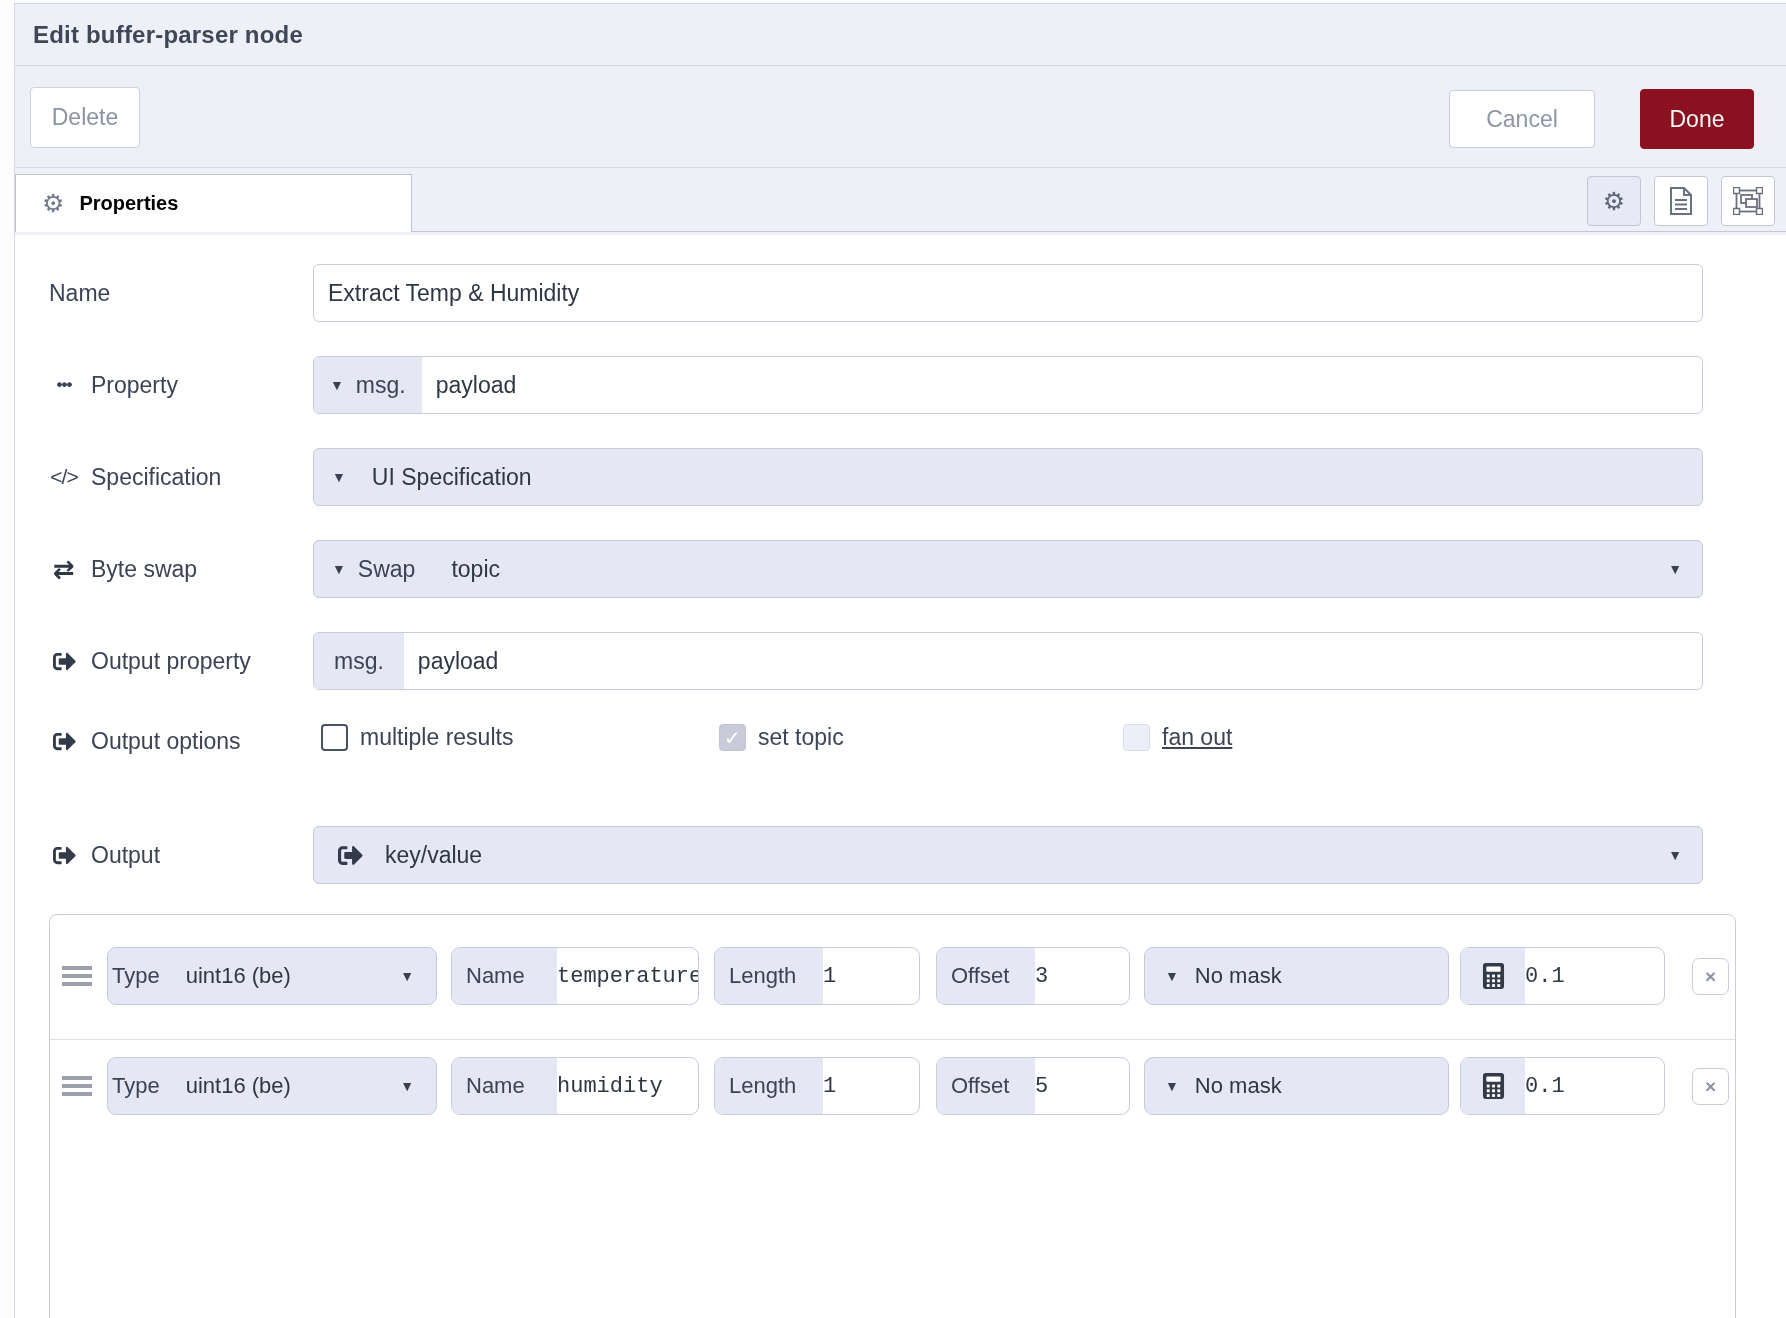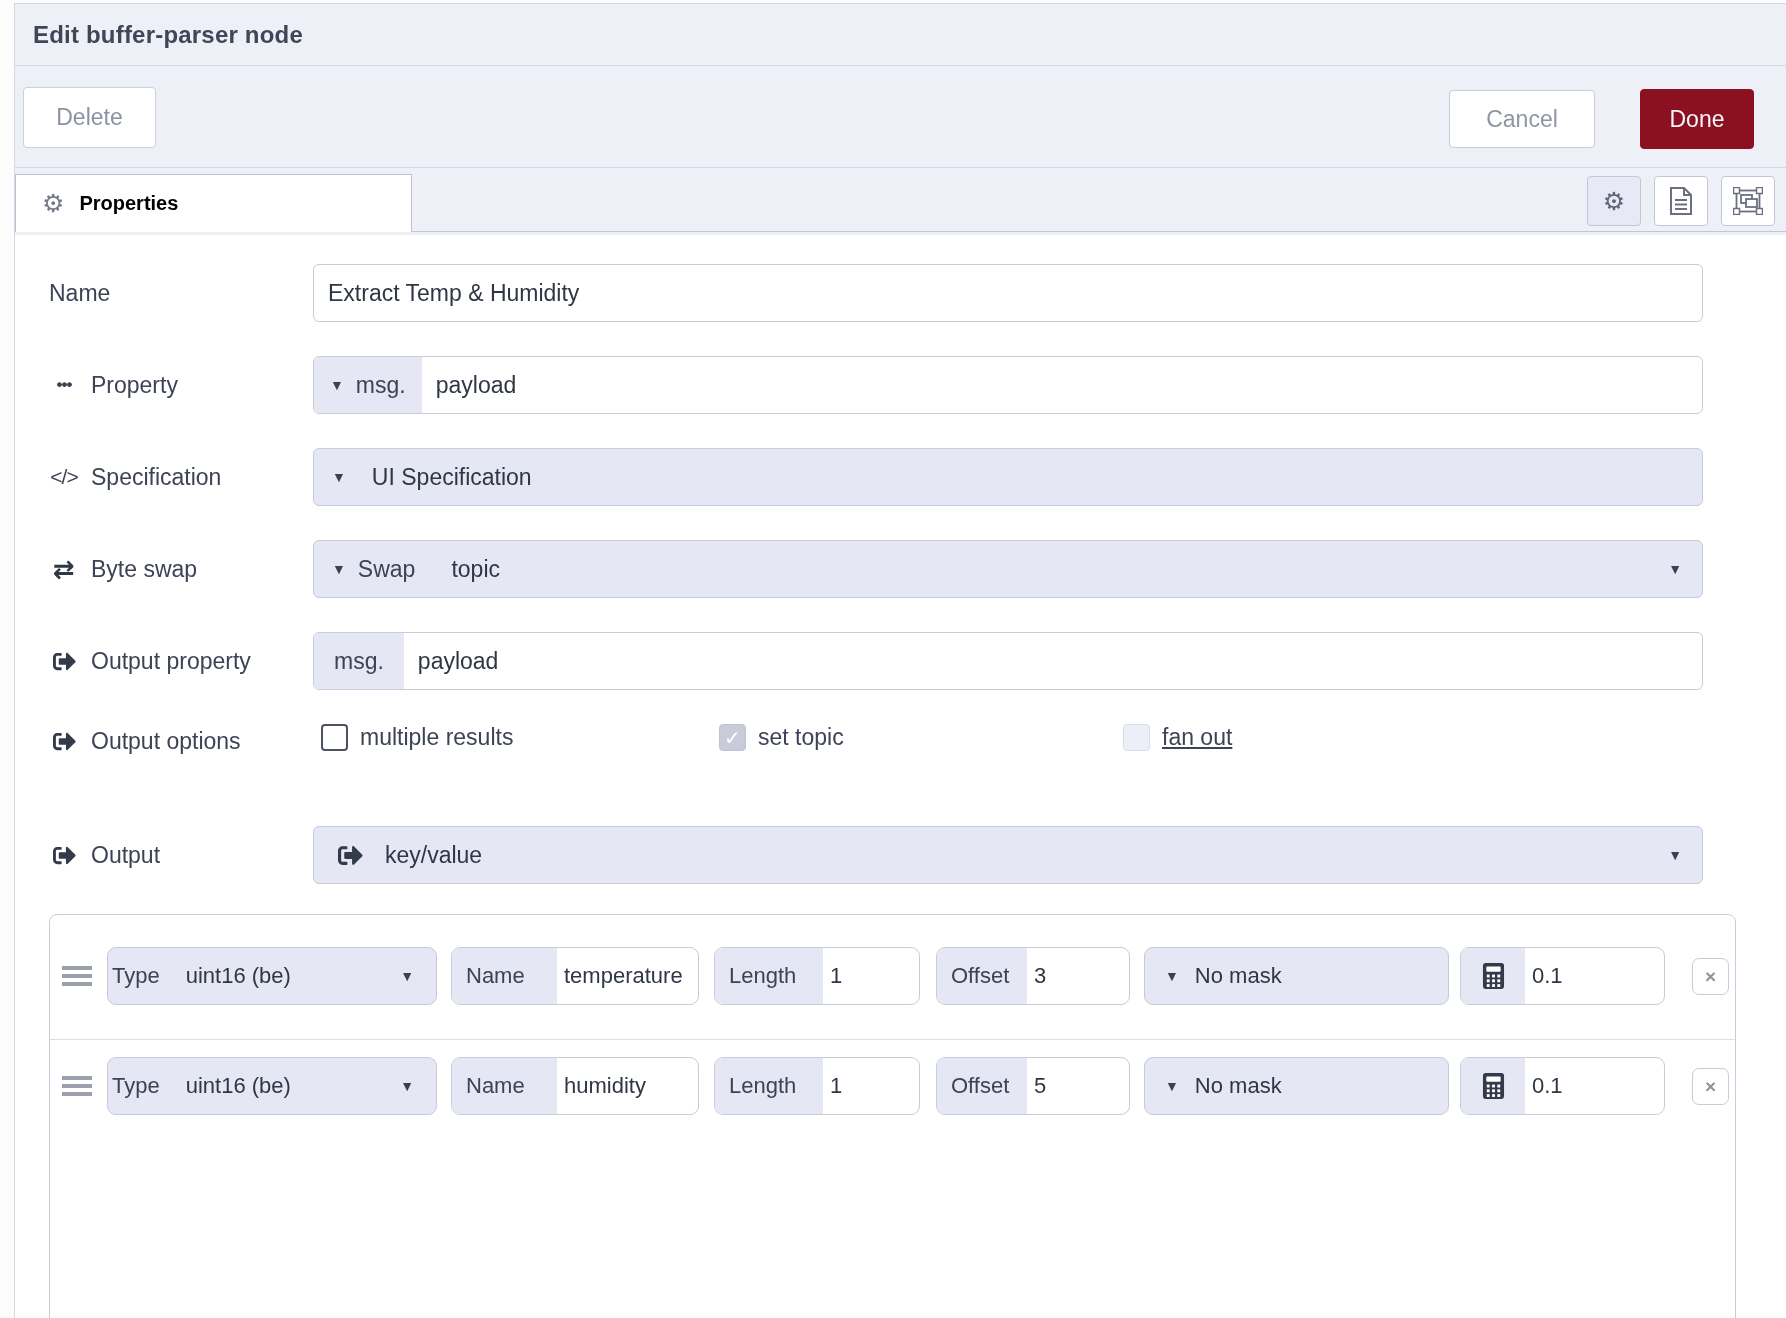--- a/index.html
+++ b/index.html
@@ -25,21 +25,21 @@
     border-left:1px solid var(--line);
     border-top:1px solid var(--line);
   }
   
   .dlg-header{height:62px;display:flex;align-items:center;padding-left:18px;
     border-bottom:1px solid var(--line);}
   .dlg-title{font-size:24px;font-weight:700;color:#3f4757;letter-spacing:.2px;}
   
   .bbar{position:relative;height:102px;border-bottom:1px solid var(--line);}
   .btn{font-family:inherit;font-size:23px;border-radius:4px;cursor:pointer;}
-  .btn-delete{position:absolute;left:8px;top:21px;width:133px;height:61px;
+  .btn-delete{position:absolute;left:15px;top:21px;width:110px;height:61px;
     background:#fff;border:1px solid #cdd0db;color:var(--text_gray);}
   .btn-cancel{position:absolute;right:191px;top:24px;width:146px;height:58px;
     background:#fff;border:1px solid #c9ccd9;color:#8e95a5;}
   .btn-done{position:absolute;right:32px;top:23px;width:114px;height:60px;
     background:var(--done_button);border:1px solid var(--done_button);color:var(--done_text);}
   
   .tabbar{position:relative;height:64px;border-bottom:1px solid #c2c6d3;}
   .tab{position:absolute;left:0;top:6px;bottom:-1px;width:397px;background:#fff;
     border:1px solid #bfc3d0;border-bottom:none;z-index:2;
     display:flex;align-items:center;gap:15px;padding-left:26px;cursor:pointer;}
@@ -96,31 +96,31 @@
   .item-row{position:absolute;left:0;width:100%;height:58px;}
   .item-row.r1{top:32px;}
   .item-sep{position:absolute;left:0;right:0;top:124px;height:1px;background:#dddfe8;}
   .item-row.r2{top:142px;}
   .ifield{position:absolute;top:0;height:58px;display:flex;align-items:stretch;
     border:1px solid #c9ccd9;border-radius:9px;background:#fff;overflow:hidden;}
   .ifield.tinted{background:var(--field_tint);border-color:#c6cad9;}
   .iprefix{background:var(--field_tint);display:flex;align-items:center;
     padding:0 14px;font-size:22px;color:var(--text_dark);flex:none;}
   .ival{flex:1;min-width:0;border:none;outline:none;background:transparent;
-    font-family:Liberation Sans, sans-serif;font-size:22px;color:#2f3644;padding:0 7px;}
+    font-family:Liberation Mono, monospace;font-size:22px;color:#2f3644;padding:0 0;}
   .type-sel{left:57px;width:330px;cursor:pointer;}
   .type-sel .tlabel{margin-left:4px;font-size:22px;color:var(--text_dark);display:flex;align-items:center;}
   .type-sel .sel-text{font-size:22px;margin-left:26px;}
   .type-sel .caret.right{right:22px;}
   .name-f{left:401px;width:248px;}
   .name-f .iprefix{width:105px;}
   .len-f{left:664px;width:206px;}
   .len-f .iprefix{width:108px;}
   .off-f{left:886px;width:194px;}
-  .off-f .iprefix{width:90px;}
+  .off-f .iprefix{width:98px;}
   .mask-sel{left:1094px;width:305px;cursor:pointer;}
   .mask-sel .caret{margin-left:20px;}
   .mask-sel .sel-text{font-size:22px;margin-left:16px;}
   .scale-f{left:1410px;width:205px;}
   .scale-f .iprefix{width:64px;justify-content:center;padding:0;}
   .xbtn{position:absolute;top:11px;width:37px;height:37px;background:#fff;
     border:1px solid #c9ccd9;border-radius:7px;color:#8b92a3;font-size:19px;font-weight:700;
     display:flex;align-items:center;justify-content:center;cursor:pointer;}
   .item-row .xbtn{left:1642px;}
   .drag-handle{position:absolute;left:12px;top:19px;width:30px;height:20px;cursor:grab;}

